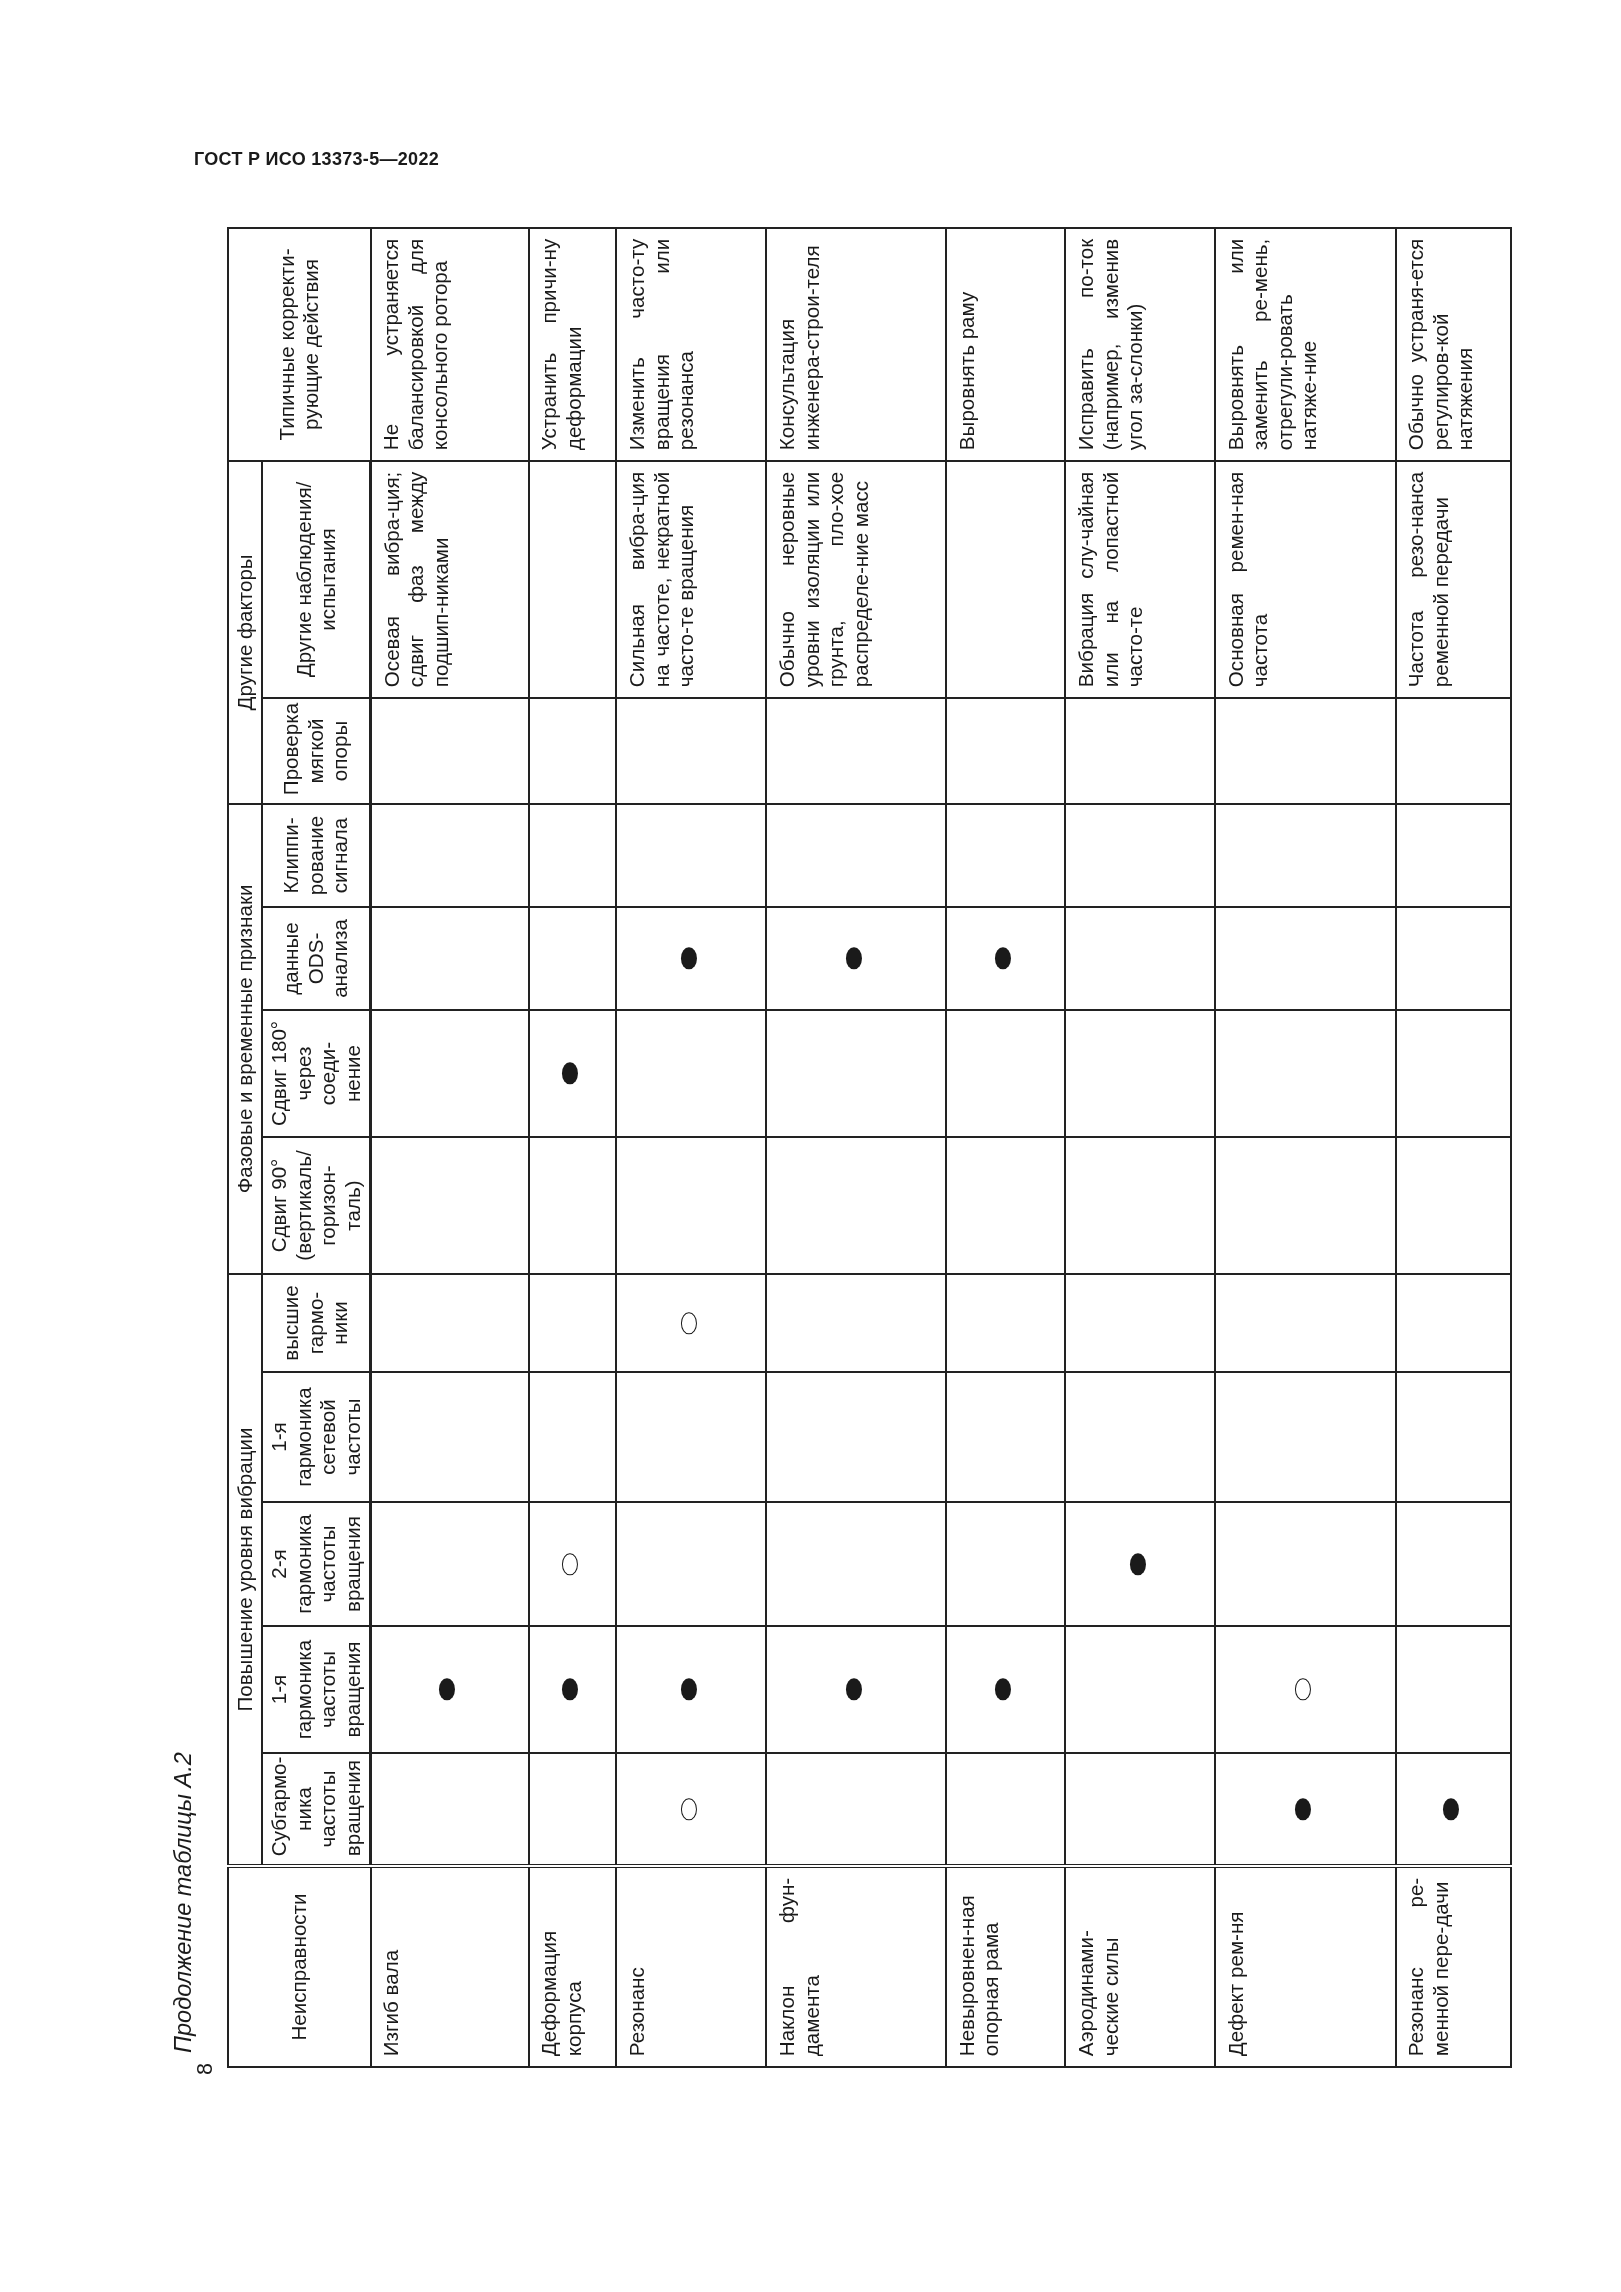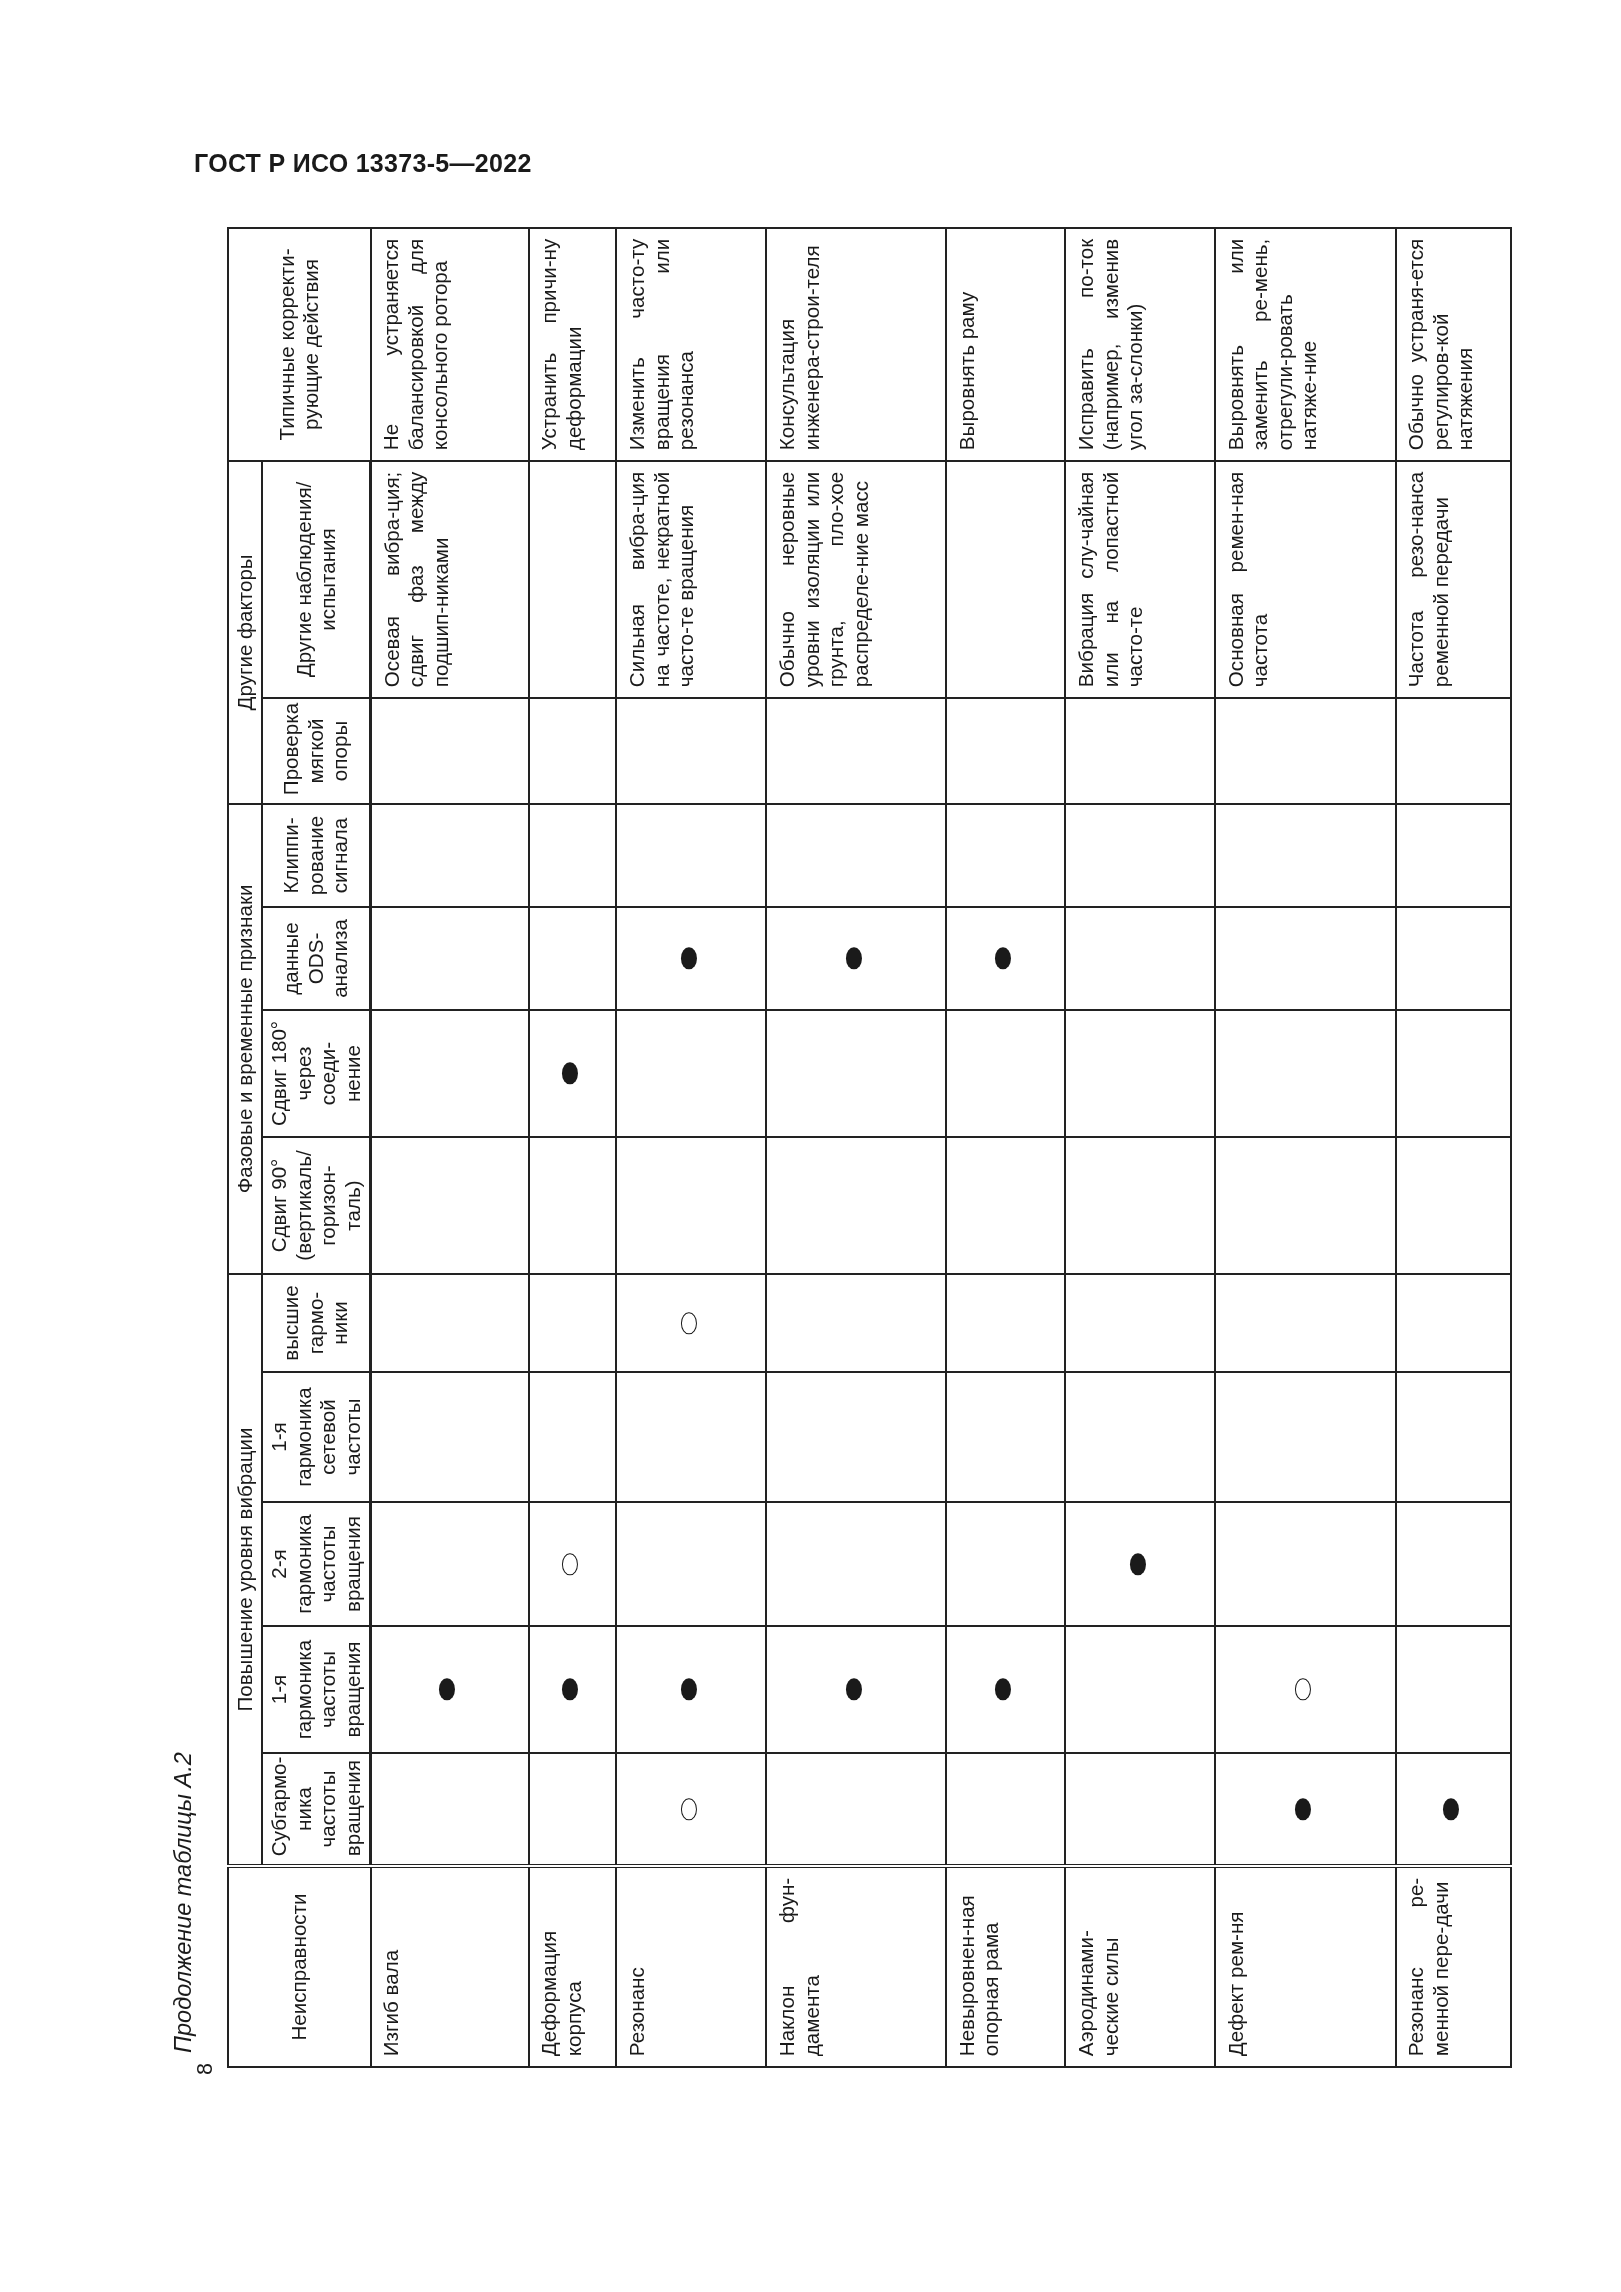--- a/index.html
+++ b/index.html
@@ -1,19 +1,19 @@
 <!DOCTYPE html>
 <html><head>
 <meta charset="utf-8">
 <style>
   html, body { margin:0; padding:0; background:#ffffff; }
   body { width:1621px; height:2293px; position:relative; overflow:hidden;
          font-family:"Liberation Sans", sans-serif; color:#1a1a1a; }
   .doc-title { position:absolute; left:194px; top:149px; font-weight:bold;
-               font-size:25px; letter-spacing:0.3px; }
+               font-size:18px; letter-spacing:0.3px; }
   .page-num { position:absolute; left:192px; top:2075px; font-size:21.6px;
               transform:rotate(-90deg); transform-origin:left top; }
   .caption { position:absolute; left:170px; top:2053px; font-size:23.5px; font-style:italic;
              transform:rotate(-90deg); transform-origin:left top; white-space:nowrap; }
   
   .table-wrap { position:absolute; left:227px; top:2068px;
                 width:1841px; height:1285px;
                 transform:rotate(-90deg); transform-origin:left top; }
   table { border-collapse:collapse; width:1841px; height:1285px; table-layout:fixed; }
   td, th { border:2px solid #222; font-weight:normal; font-size:20.6px; line-height:24.5px;

